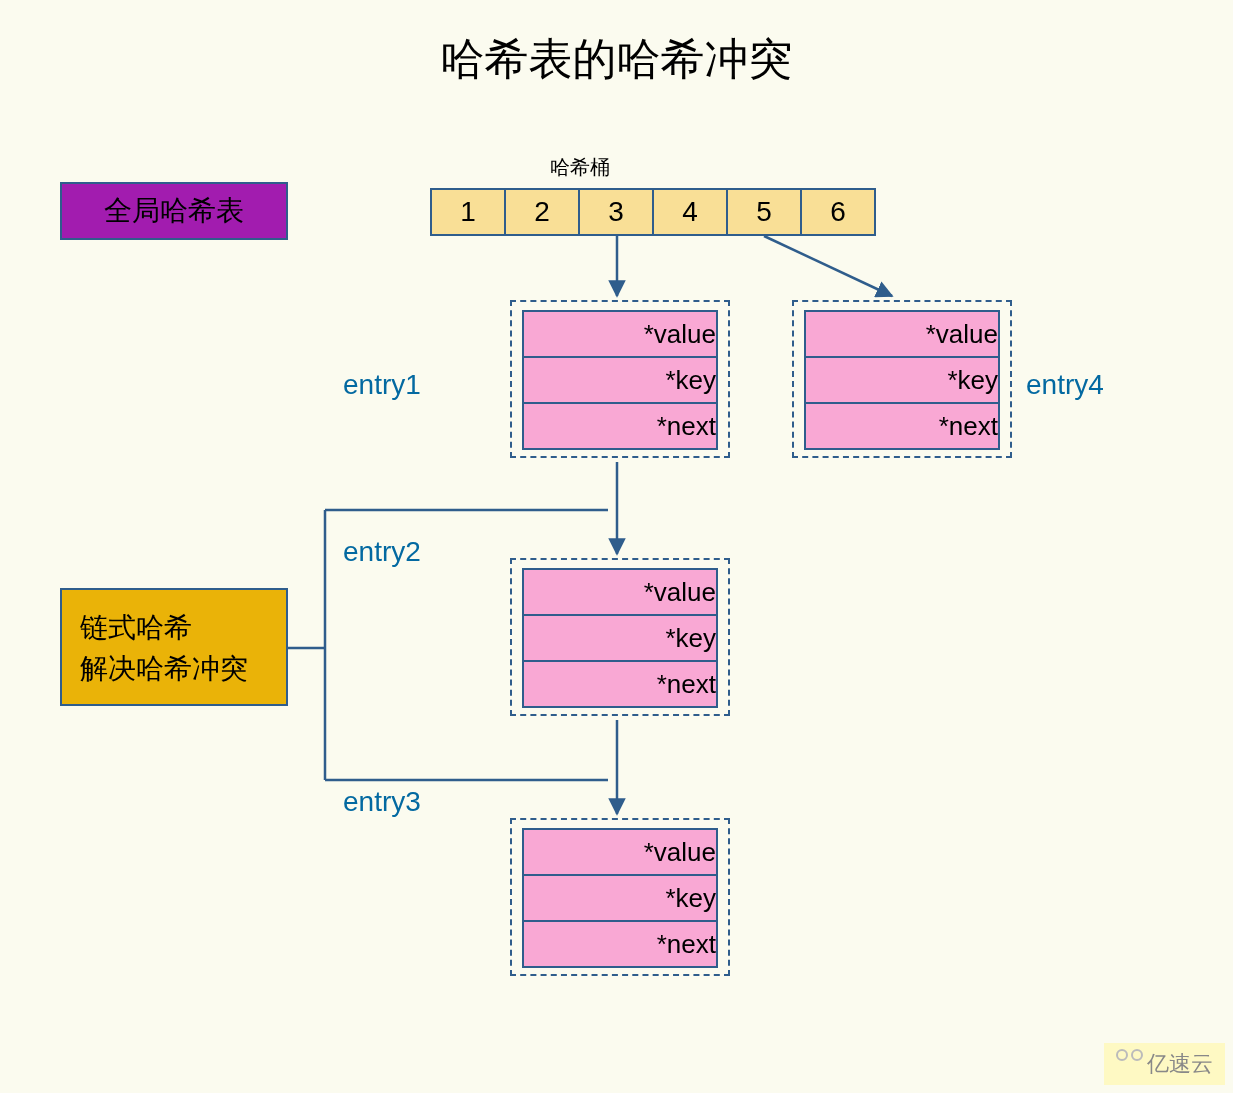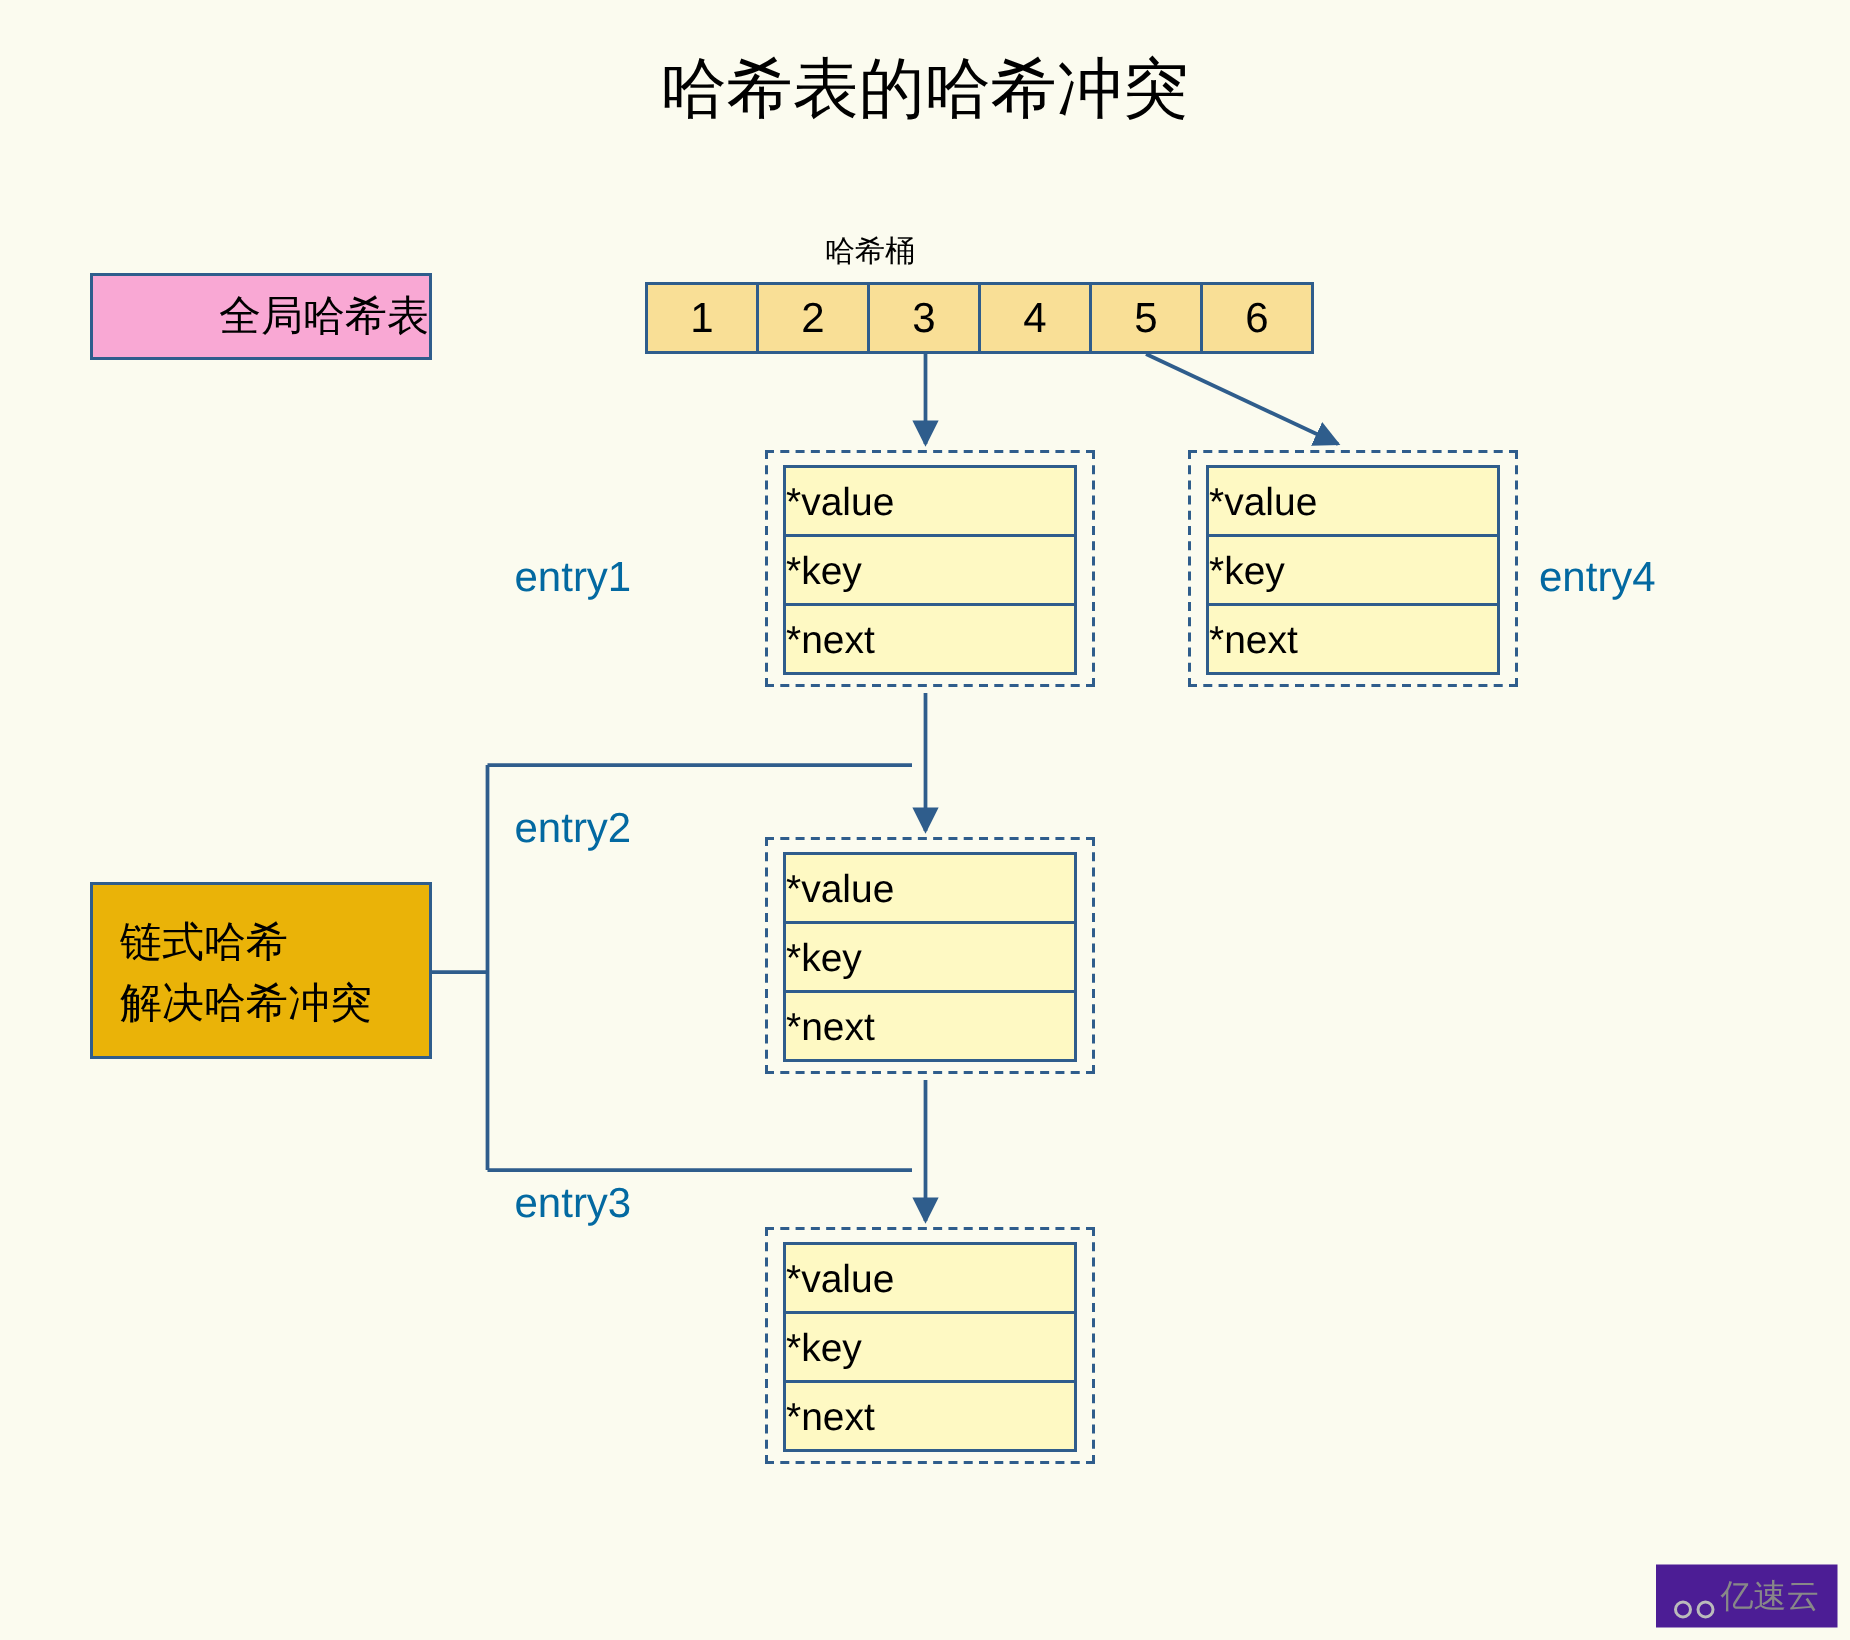--- a/index.html
+++ b/index.html
@@ -29,23 +29,23 @@
     top: 154px;
     font-size: 20px;
     color: #000;
   }
   .global-hash-box {
     position: absolute;
     left: 60px;
     top: 182px;
     width: 228px;
     height: 58px;
-    background: #f9a8d4;
-    border: 2px solid #2f5d8c;
-    text-align: right;
+    background: #a21caf;
+    border: 2px solid #2f5d8c;
+    text-align: center;
     line-height: 54px;
     font-size: 28px;
   }
   .chain-hash-box {
     position: absolute;
     left: 60px;
     top: 588px;
     width: 228px;
     height: 118px;
     background: #eab308;
@@ -72,42 +72,42 @@
   }
   .bucket + .bucket { margin-left: -2px; }
   .entry-wrap {
     position: absolute;
     border: 2px dashed #2f5d8c;
     padding: 8px 10px;
     width: 220px;
   }
   .entry-field {
     height: 48px;
-    background: #fef9c3;
-    border: 2px solid #2f5d8c;
-    text-align: left;
+    background: #f9a8d4;
+    border: 2px solid #2f5d8c;
+    text-align: right;
     line-height: 44px;
     font-size: 26px;
     margin-bottom: -2px;
   }
   .entry-label {
     position: absolute;
     font-size: 28px;
     color: #0369a1;
   }
   .watermark {
     position: absolute;
     right: 8px;
     bottom: 8px;
-    background: #4c1d95;
+    background: #fef9c3;
     padding: 6px 12px;
     font-size: 22px;
     color: #888;
     display: flex;
-    align-items: flex-end;
+    align-items: flex-start;
     gap: 4px;
   }
   .linklogo {
     display: inline-flex;
     gap: 3px;
   }
   .linklogo span {
     width: 12px; height: 12px;
     border: 2px solid #bbb;
     border-radius: 50%;

